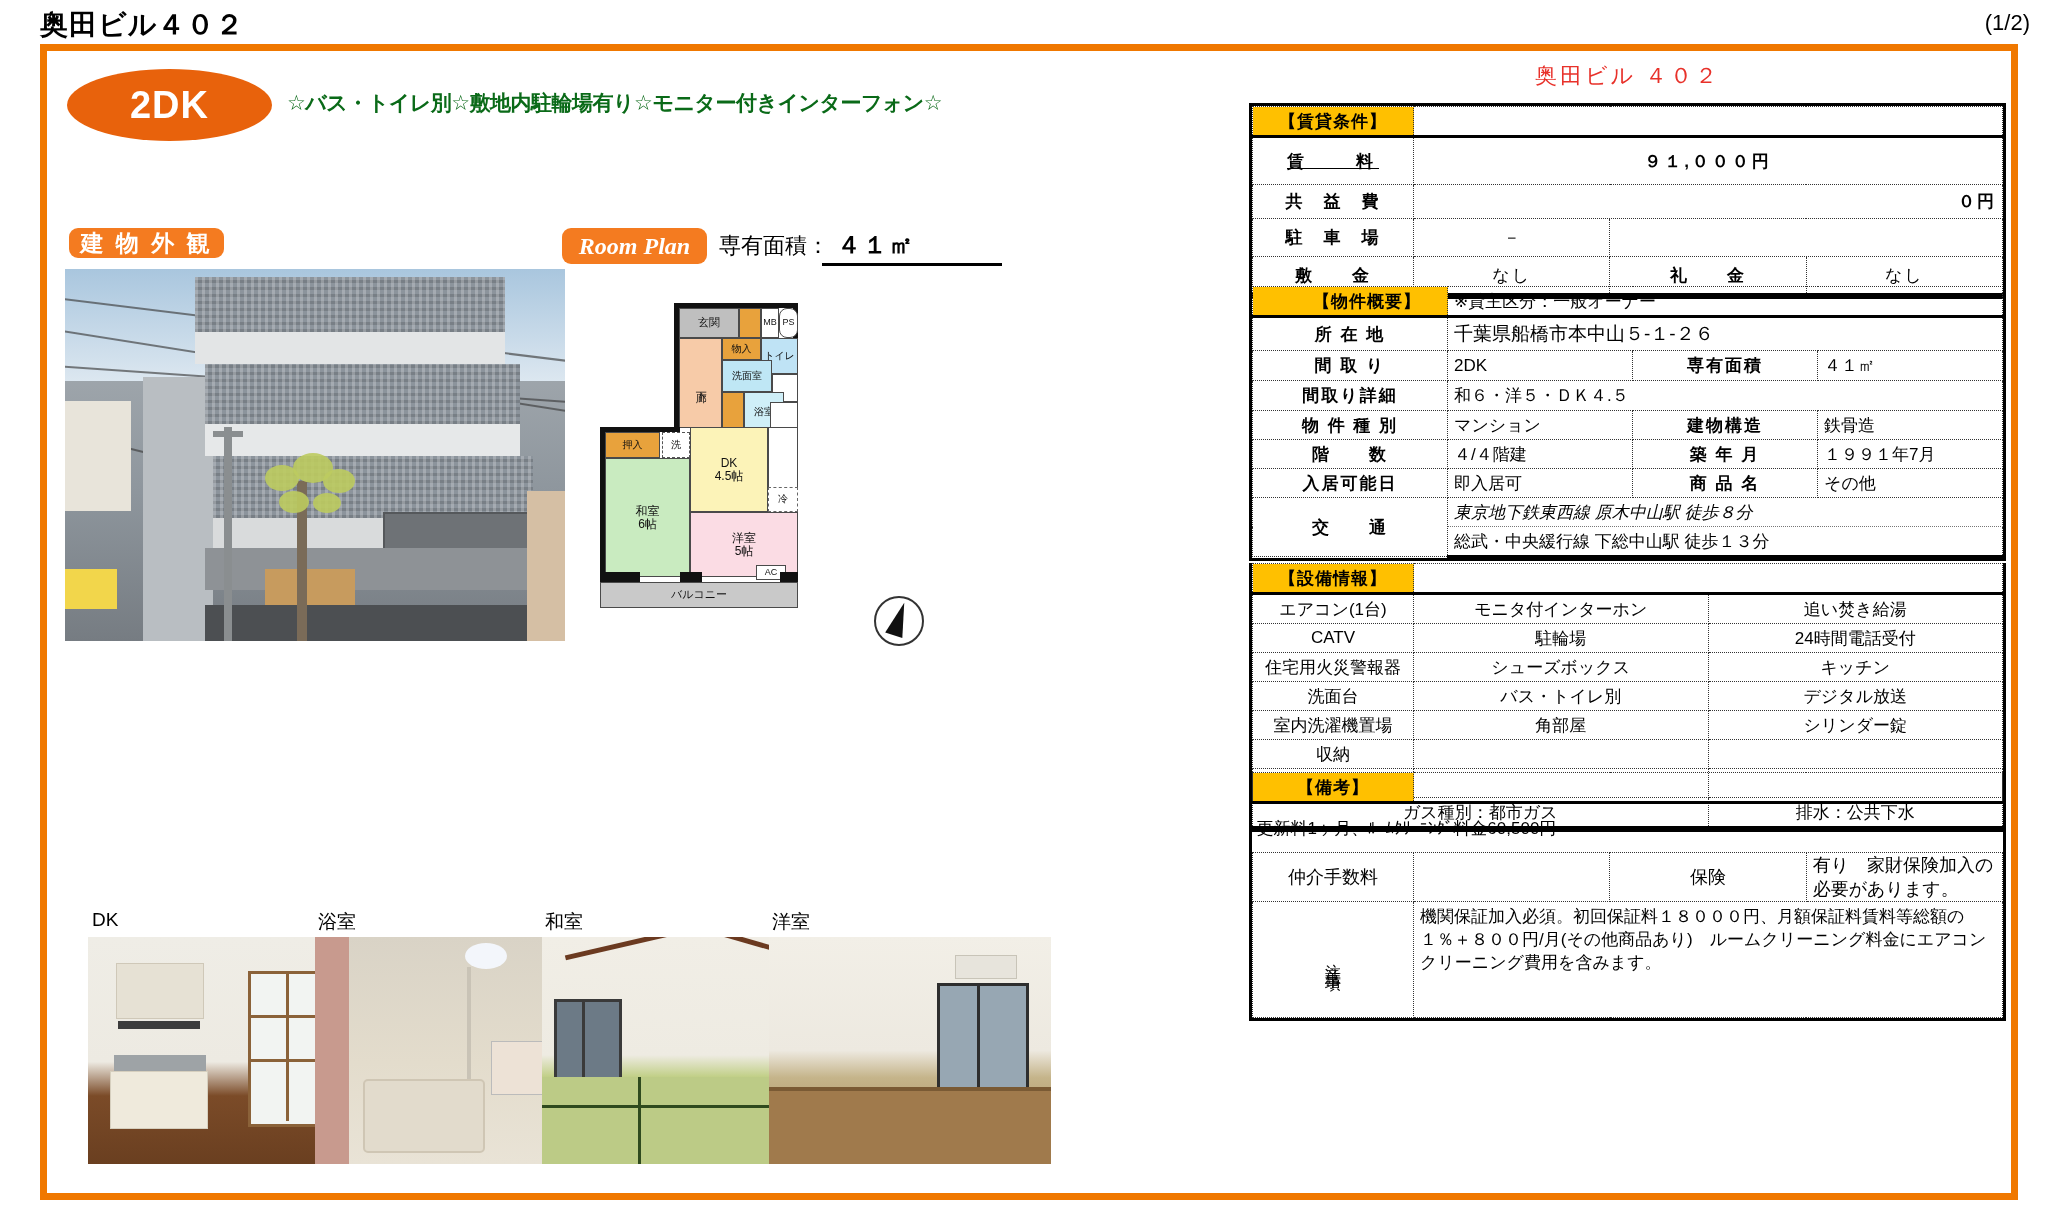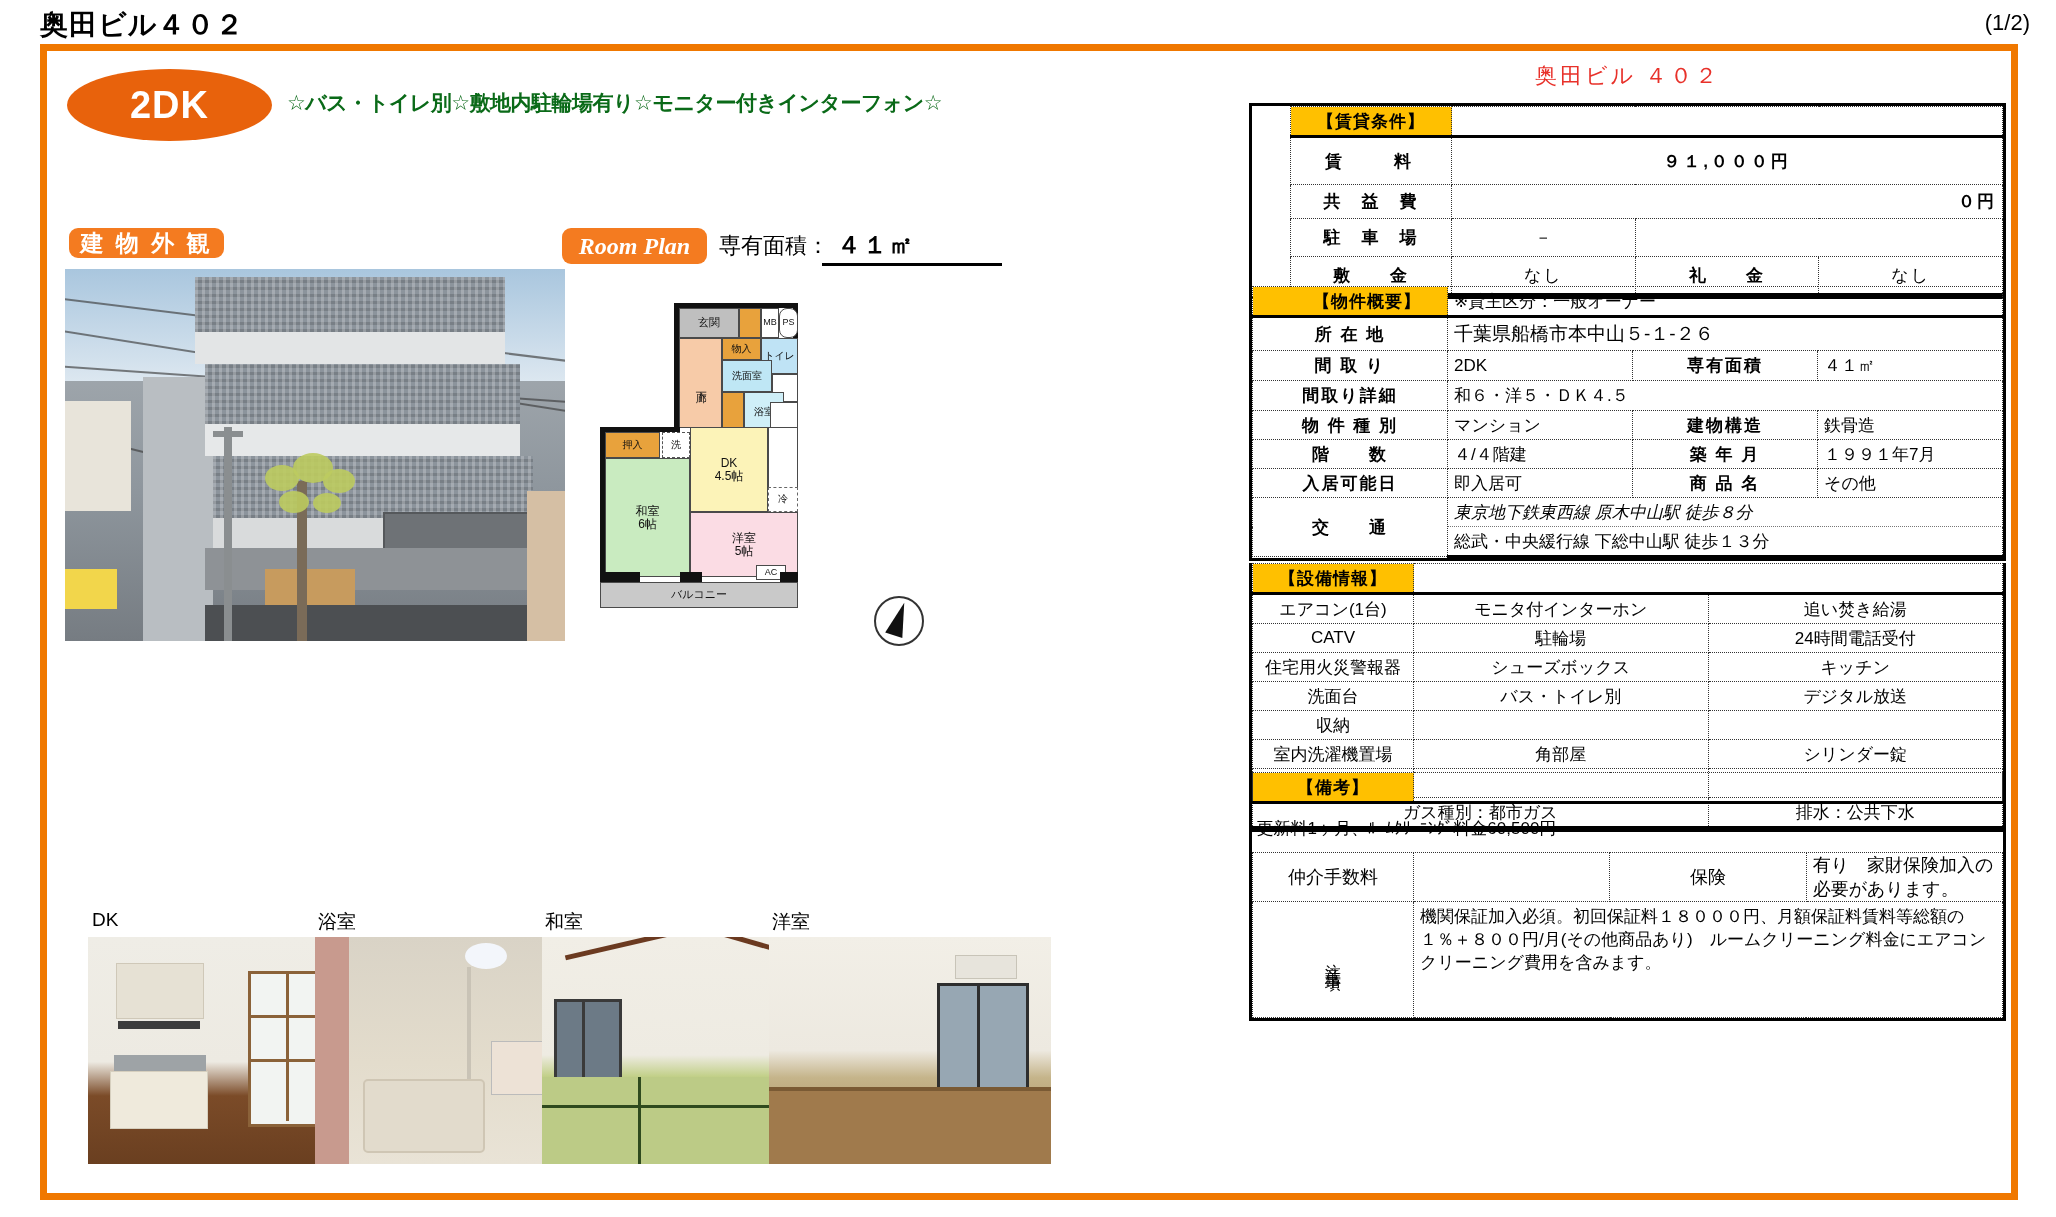--- a/index.html
+++ b/index.html
@@ -96,21 +96,21 @@
   table.t{border-collapse:collapse;width:100%;table-layout:fixed;}
   table.t td{border:1px dotted #333;padding:0 6px;font-size:17px;color:#000;
              vertical-align:middle;height:28px;}
   .hdr{background:#FFC000;font-weight:700;font-size:19px;text-align:center;letter-spacing:1px;}
   .lbl{font-weight:700;text-align:center;letter-spacing:6px;font-size:20px;}
   .lbl2{font-weight:700;text-align:center;letter-spacing:2px;font-size:19px;}
   .ctr{text-align:center;}
   .solid-bot{border-bottom:3px solid #000 !important;}
   .sml{font-size:15px;}
 
-  #tbl-joken{position:absolute;left:7px;top:52px;width:757px;border:3px solid #000;box-sizing:border-box;padding-left:38px;}
+  #tbl-joken{position:absolute;left:7px;top:52px;width:757px;border:3px solid #000;box-sizing:border-box;}
   #tbl-gaiyo{position:absolute;left:7px;top:235px;width:757px;border:3px solid #000;box-sizing:border-box;border-top:none;}
   #tbl-setsubi{position:absolute;left:7px;top:512px;width:757px;border:3px solid #000;box-sizing:border-box;border-top:none;}
   #tbl-biko{position:absolute;left:7px;top:721px;width:757px;border:3px solid #000;box-sizing:border-box;border-top:none;}
 
   .rent-big{color:#E8312A;font-size:37px;font-weight:700;letter-spacing:3px;text-align:center;}
   .kyoueki{font-size:25px;font-weight:700;letter-spacing:2px;text-align:right;padding-right:105px;}
   .nashi{font-size:21px;text-align:center;letter-spacing:2px;}
   .vwrap{writing-mode:vertical-rl;text-orientation:upright;letter-spacing:5px;
          font-size:16px;line-height:1;margin:0 auto;}
 </style>
@@ -270,21 +270,21 @@
     <div id="prop-name">奥田ビル ４０２</div>
 
     <div id="tbl-joken">
       <table class="t">
         <tbody>
             <tr>
           <td class="hdr solid-bot" style="width:148px;">【賃貸条件】</td>
           <td class="solid-bot" colspan="3"></td>
         </tr>
         <tr style="height:48px;">
-          <td class="lbl" style="width:148px;">賃　　料</td>
+          <td class="lbl" style="width:148px;text-decoration:underline;">賃　　料</td>
           <td class="rent-big" colspan="3">９１,０００円</td>
         </tr>
         <tr style="height:34px;">
           <td class="lbl2">共　益　費</td>
           <td class="kyoueki" colspan="3">０円</td>
         </tr>
         <tr style="height:38px;">
           <td class="lbl2">駐　車　場</td>
           <td class="ctr" style="width:110px;">－</td>
           <td colspan="2"></td>
@@ -370,28 +370,28 @@
           <td class="ctr sml">住宅用火災警報器</td>
           <td class="ctr sml">シューズボックス</td>
           <td class="ctr sml">キッチン</td>
         </tr>
         <tr style="height:24px;">
           <td class="ctr sml">洗面台</td>
           <td class="ctr sml">バス・トイレ別</td>
           <td class="ctr sml">デジタル放送</td>
         </tr>
         <tr style="height:24px;">
+          <td class="ctr sml">室内洗濯機置場</td>
+          <td class="ctr sml">角部屋</td>
+          <td class="ctr sml">シリンダー錠</td>
+        </tr>
+        <tr style="height:24px;">
           <td class="ctr sml">収納</td>
           <td class="ctr sml"></td>
           <td class="ctr sml"></td>
-        </tr>
-        <tr style="height:24px;">
-          <td class="ctr sml">室内洗濯機置場</td>
-          <td class="ctr sml">角部屋</td>
-          <td class="ctr sml">シリンダー錠</td>
         </tr>
         <tr style="height:24px;">
           <td class="ctr sml"></td>
           <td class="ctr sml"></td>
           <td class="ctr sml"></td>
         </tr>
         <tr style="height:26px;">
           <td class="ctr sml solid-bot" colspan="2">ガス種別：都市ガス</td>
           <td class="ctr sml solid-bot">排水：公共下水</td>
         </tr>

